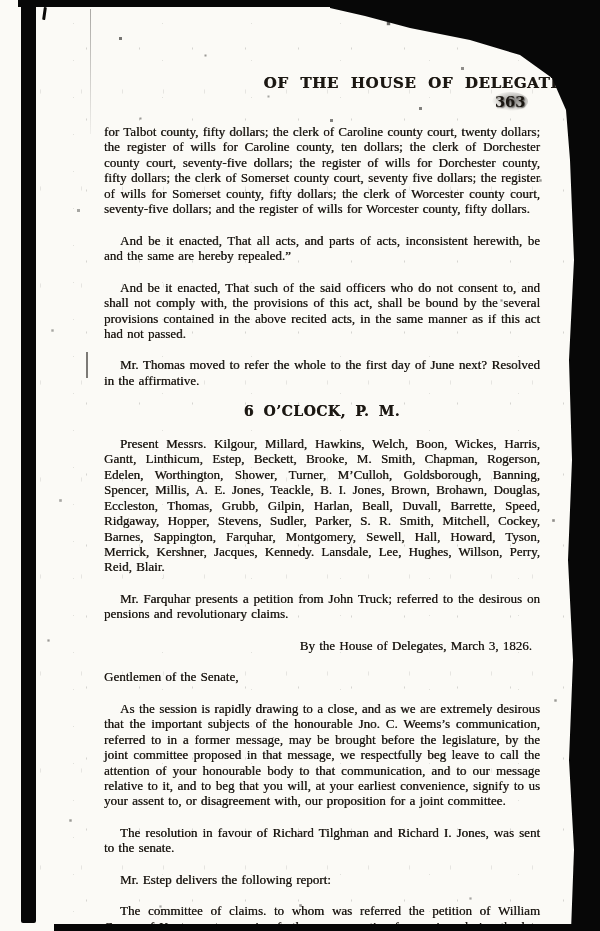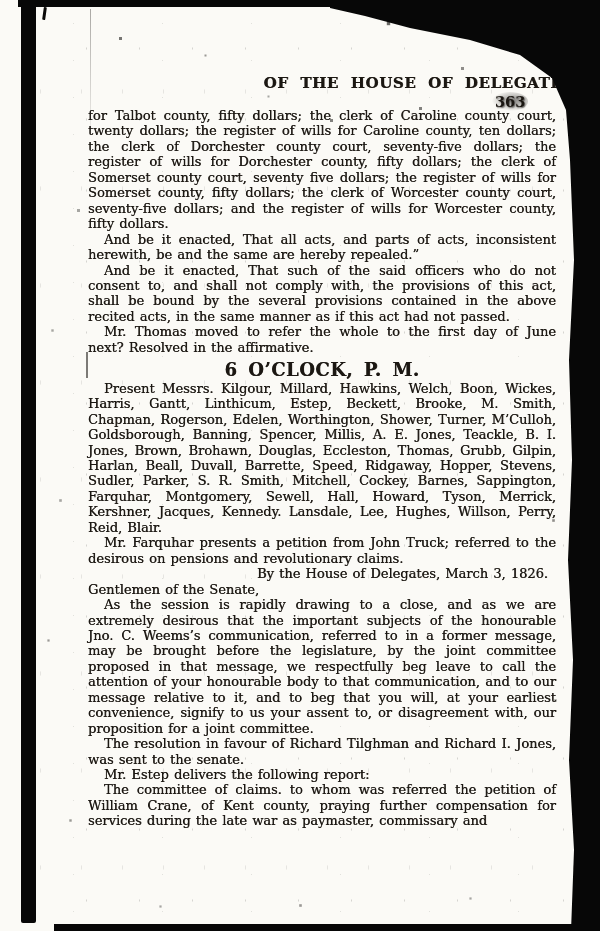--- a/index.html
+++ b/index.html
@@ -49,23 +49,23 @@
   .running-head{position:absolute;left:0;top:74px;width:579px;text-align:right;
     font-weight:bold;font-size:15px;letter-spacing:.6px;word-spacing:6px;
     text-shadow:.4px 0 0 rgba(27,23,18,.8);}
   .page-number{position:absolute;left:492px;top:92px;font-weight:bold;font-size:14.5px;
     padding:1px 3px;border-radius:50%;
     background:radial-gradient(ellipse at 62% 45%, rgba(10,8,6,.45), rgba(10,8,6,0) 72%);
     text-shadow:1px 1px 1.5px rgba(10,8,6,.55);}
   .page-body{position:absolute;left:88px;top:108px;width:468px;
     font-size:13px;line-height:15.45px;text-align:justify;
     text-shadow:.35px 0 0 rgba(27,23,18,.8);word-spacing:1px;}
-  .page-body .para{margin:0;}
+  .page-body .para{margin:16px;font-family:Liberation Serif, serif;}
   .page-body .para-indent{text-indent:16px;}
-  .sec-heading{text-align:center;font-weight:bold;font-size:18px;
+  .sec-heading{text-align:center;font-weight:bold;font-size:14px;
     margin:7px 0 3px 0;letter-spacing:.5px;word-spacing:4px;text-indent:0;}
   .dateline{text-align:right;padding-right:8px;text-indent:0;}
   .salutation{text-indent:0;}
 </style>
 </head>
 <body>
 
 <div class="scan">
 
   <div class="speckles"></div>

